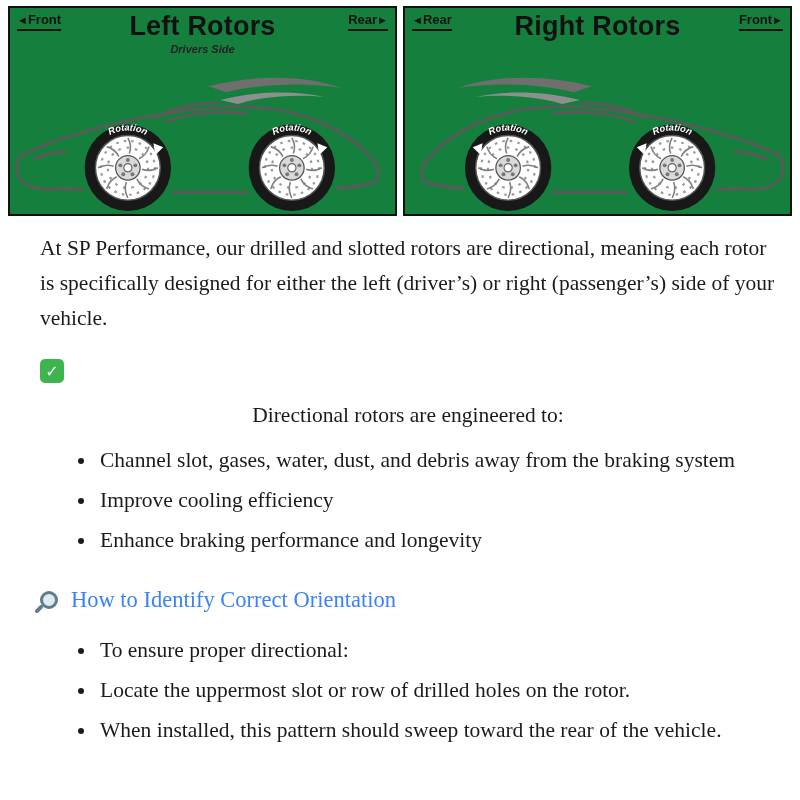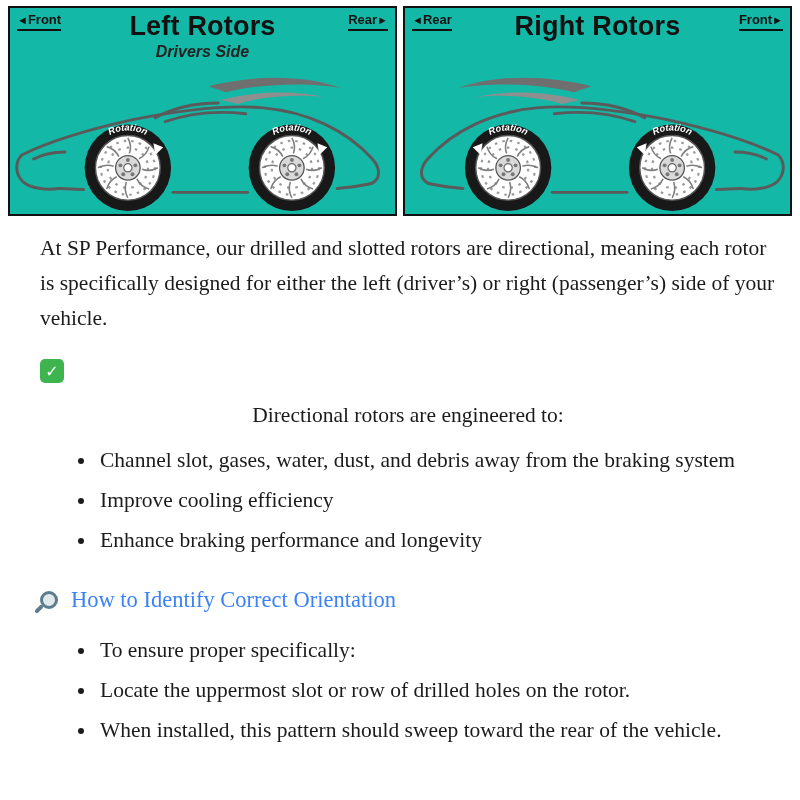--- a/index.html
+++ b/index.html
@@ -5,39 +5,39 @@
   * { margin:0; padding:0; box-sizing:border-box; }
   html,body { background:#fff; }
   body {
     width:800px; height:800px; overflow:hidden;
     font-family:"Liberation Serif", serif; color:#1b1b1b;
   }
 
   
   .diagram { display:flex; gap:6px; margin:6px 8px 0 8px; }
   .panel {
-    flex:1; border:2px solid #111; height:210px; background:#14b8a6;
+    flex:1; border:2px solid #111; height:210px; background:#15803d;
     position:relative; font-family:"Liberation Sans", sans-serif; overflow:hidden;
   }
   .panel-header {
     display:flex; justify-content:space-between; align-items:flex-start;
     padding:5px 7px 0 7px; position:relative; z-index:2;
   }
   .corner-label {
     font-weight:bold; font-size:13px; color:#111;
     border-bottom:2px solid #111; padding-bottom:1px; line-height:1.15;
     white-space:nowrap;
   }
   .corner-label .tri { font-size:11px; }
   .title-block {
     position:absolute; left:50%; transform:translateX(-50%); top:3px;
     text-align:center; width:220px;
   }
   .panel-title { font-size:27px; font-weight:bold; color:#111; letter-spacing:.2px; }
-  .panel-subtitle { font-size:16px; font-weight:bold; font-style:italic; color:#222; margin-top:1px;text-align:center; }
+  .panel-subtitle { font-size:11px; font-weight:bold; font-style:italic; color:#222; margin-top:1px;text-align:center; }
   .car-svg { position:absolute; left:0; bottom:2px; width:100%; height:152px; z-index:1; }
   .rot-text { fill:#fff; font-family:"Liberation Sans",sans-serif; font-size:9.5px; font-weight:bold; font-style:italic; }
 
   
   .content { padding:15px 24px 0 40px; font-size:21.5px; line-height:1.62; }
   .intro { max-width:748px; }
   .section-heading {
     display:flex; align-items:center; gap:11px;
     font-size:22.5px; font-weight:bold; margin:24px 0 15px 0; color:#111;
   }
@@ -170,18 +170,18 @@
     <li>Improve cooling efficiency</li>
     <li>Enhance braking performance and longevity</li>
   </ul>
 
   <div class="section-heading regular">
     <span class="mag-icon"></span>
     <span>How to Identify Correct Orientation</span>
   </div>
 
   <ul class="bullets">
-    <li>To ensure proper specifically:</li>
+    <li>To ensure proper directional:</li>
     <li>Locate the uppermost slot or row of drilled holes on the rotor.</li>
     <li>When installed, this pattern should sweep toward the rear of the vehicle.</li>
   </ul>
 
 </div>
 
 </body></html>

